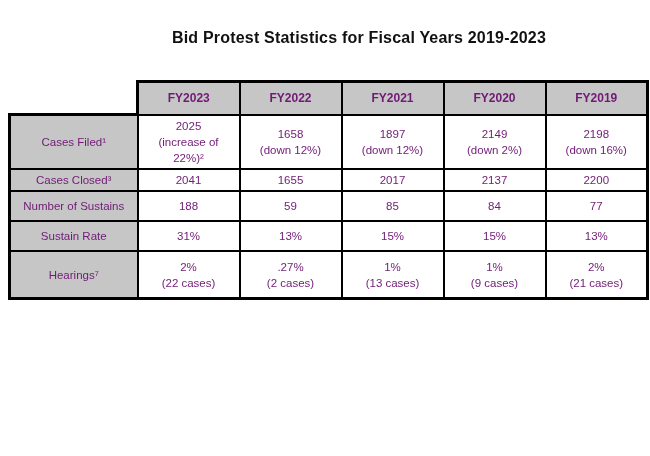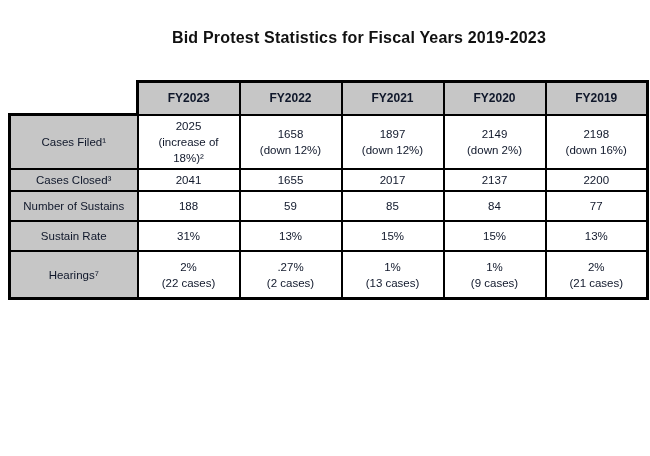--- a/index.html
+++ b/index.html
@@ -39,21 +39,21 @@
   table.stats col.c-data  { width: 102px; }
   table.stats th, table.stats td {
     border: 2px solid #000000;
     text-align: center;
     vertical-align: middle;
     font-size: 11.5px;
     font-weight: normal;
     line-height: 1.4;
     padding: 2px 4px;
     white-space: pre-line;
-    color: #0f172a;
+    color: #701a75;
   }
   table.stats th.head {
     background: #c6c6c6;
     font-weight: bold;
     font-size: 12px;
     border-top-width: 3px;
   }
   table.stats th.head.first { border-left-width: 3px; }
   table.stats th.head.last  { border-right-width: 3px; }
   table.stats th.label {
@@ -91,21 +91,21 @@
         <th class="head">FY2022</th>
         <th class="head">FY2021</th>
         <th class="head">FY2020</th>
         <th class="head last">FY2019</th>
       </tr>
     </thead>
     <tbody>
       <tr class="first-data" style="height:53px;">
         <th class="label">Cases Filed¹</th>
         <td>2025
-(increase of 18%)²</td>
+(increase of 22%)²</td>
         <td>1658
 (down 12%)</td>
         <td>1897
 (down 12%)</td>
         <td>2149
 (down 2%)</td>
         <td class="last">2198
 (down 16%)</td>
       </tr>
       <tr style="height:20px;">

